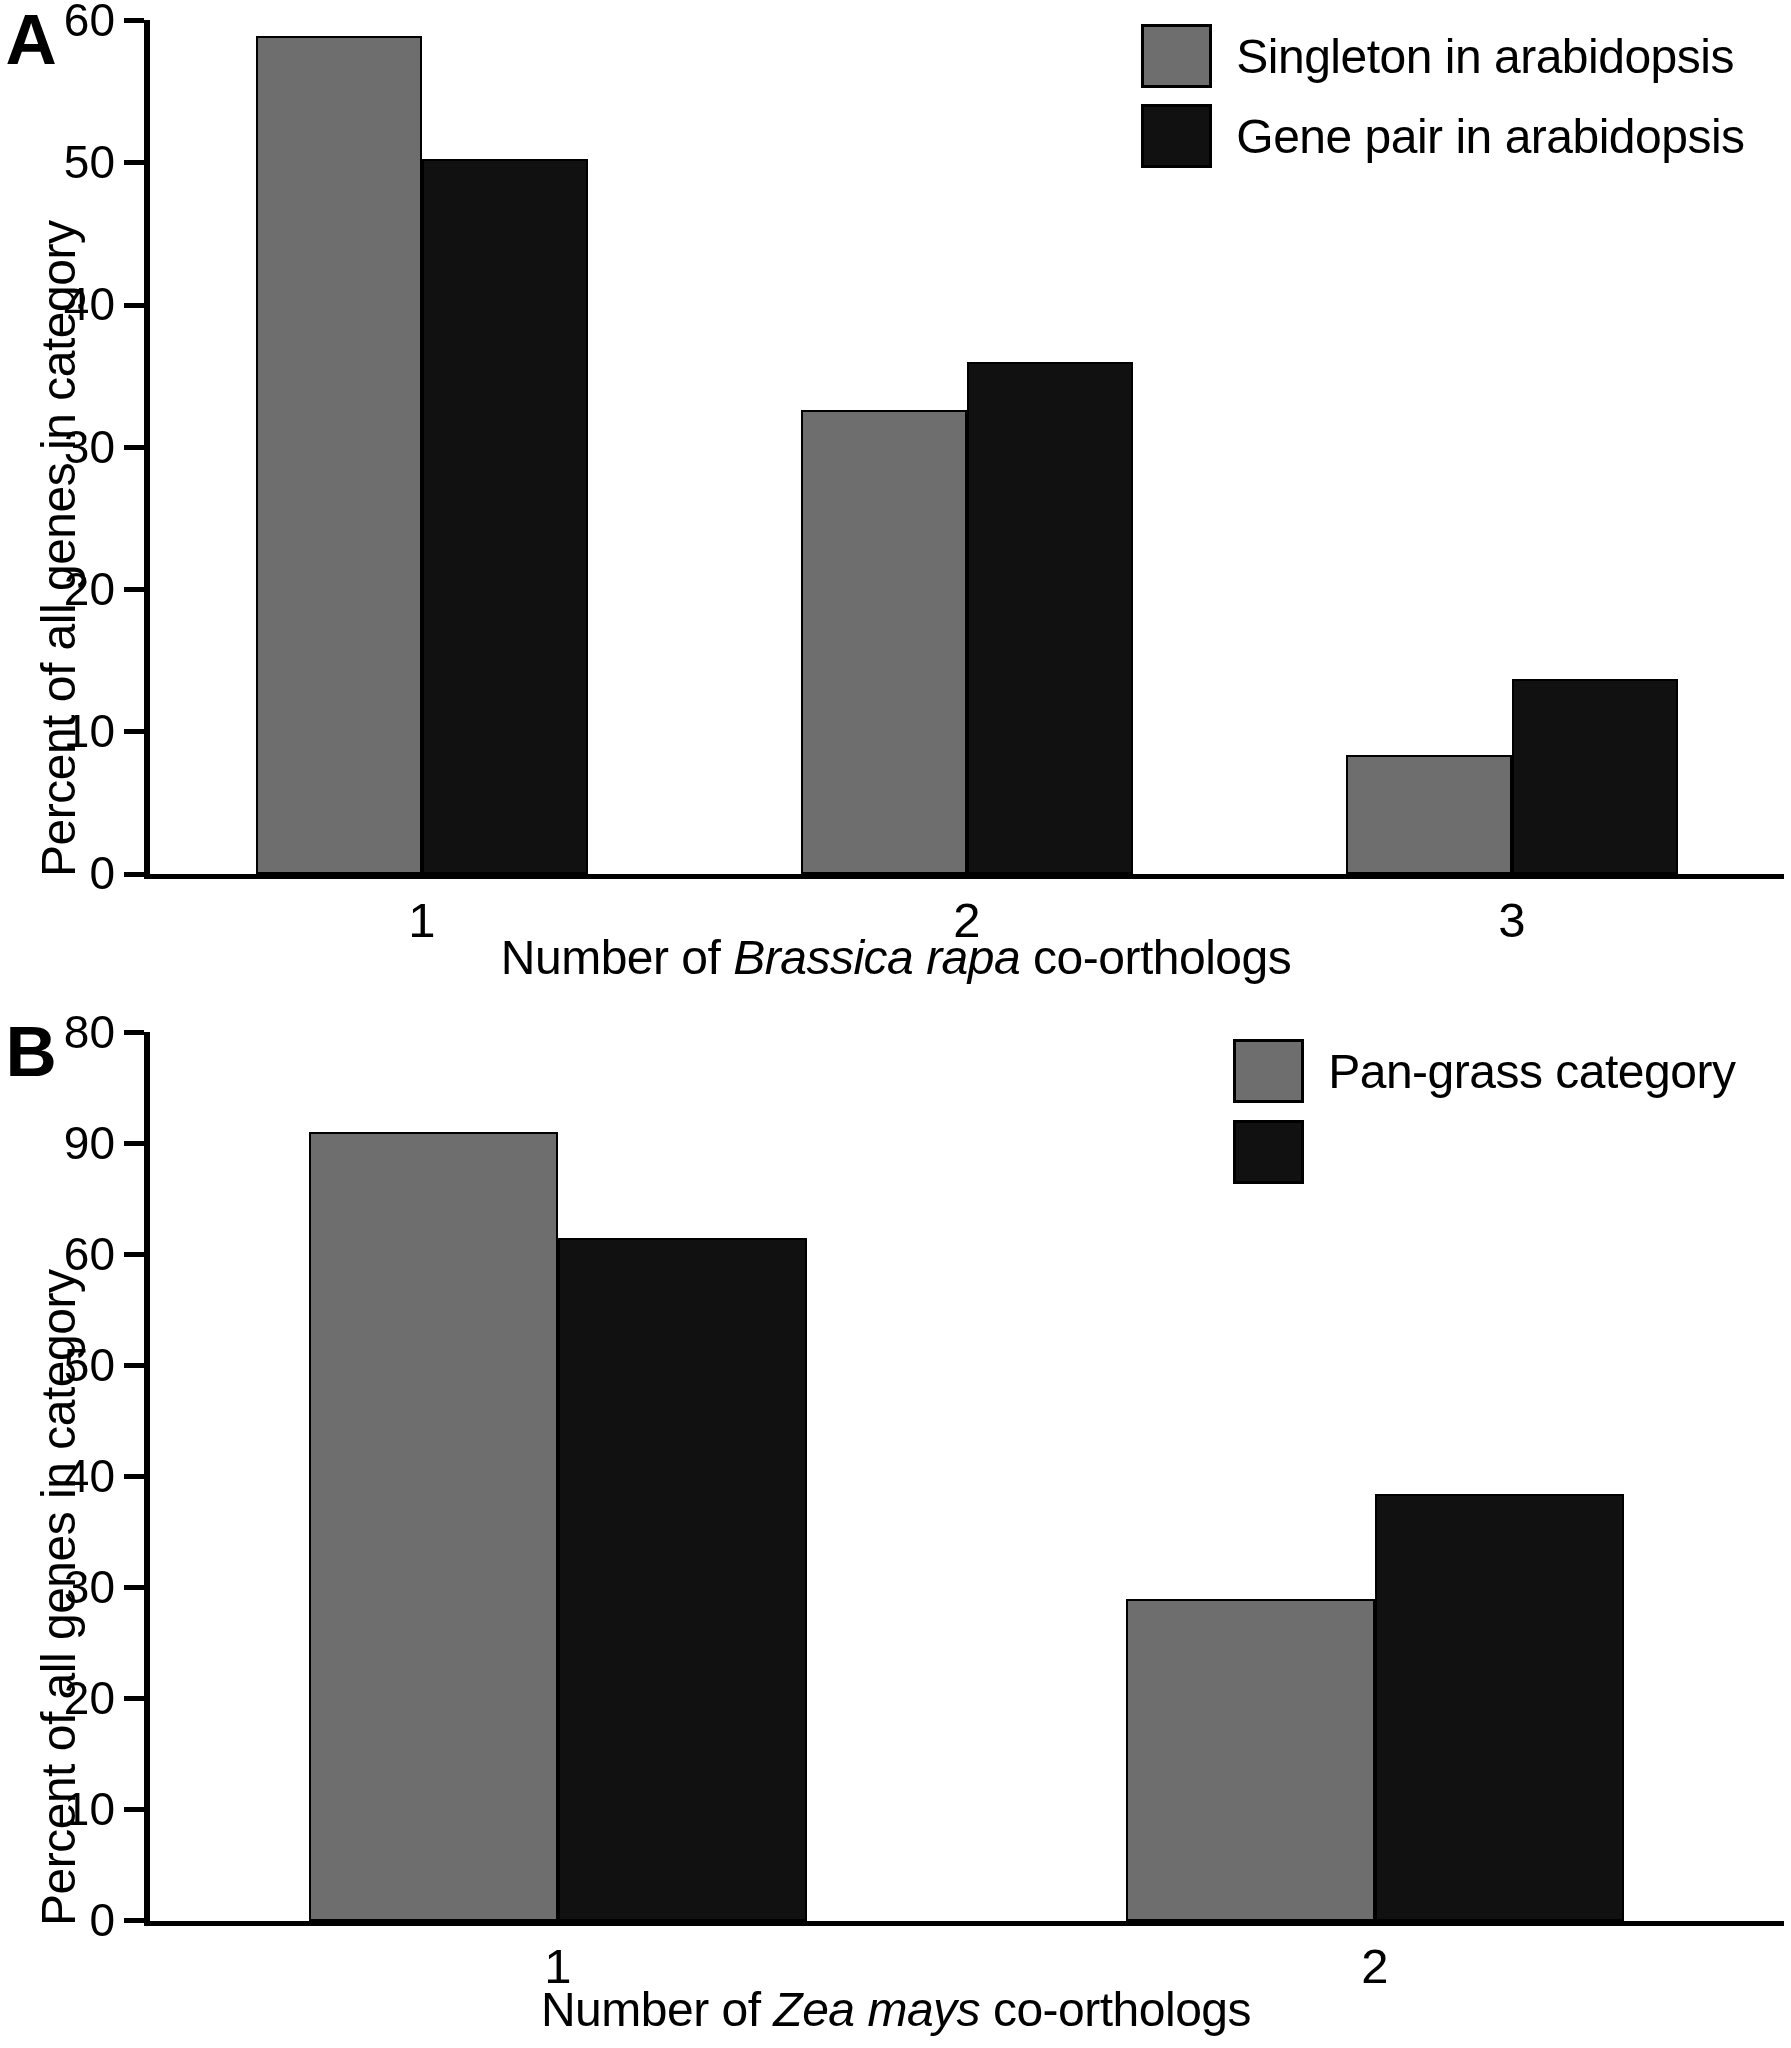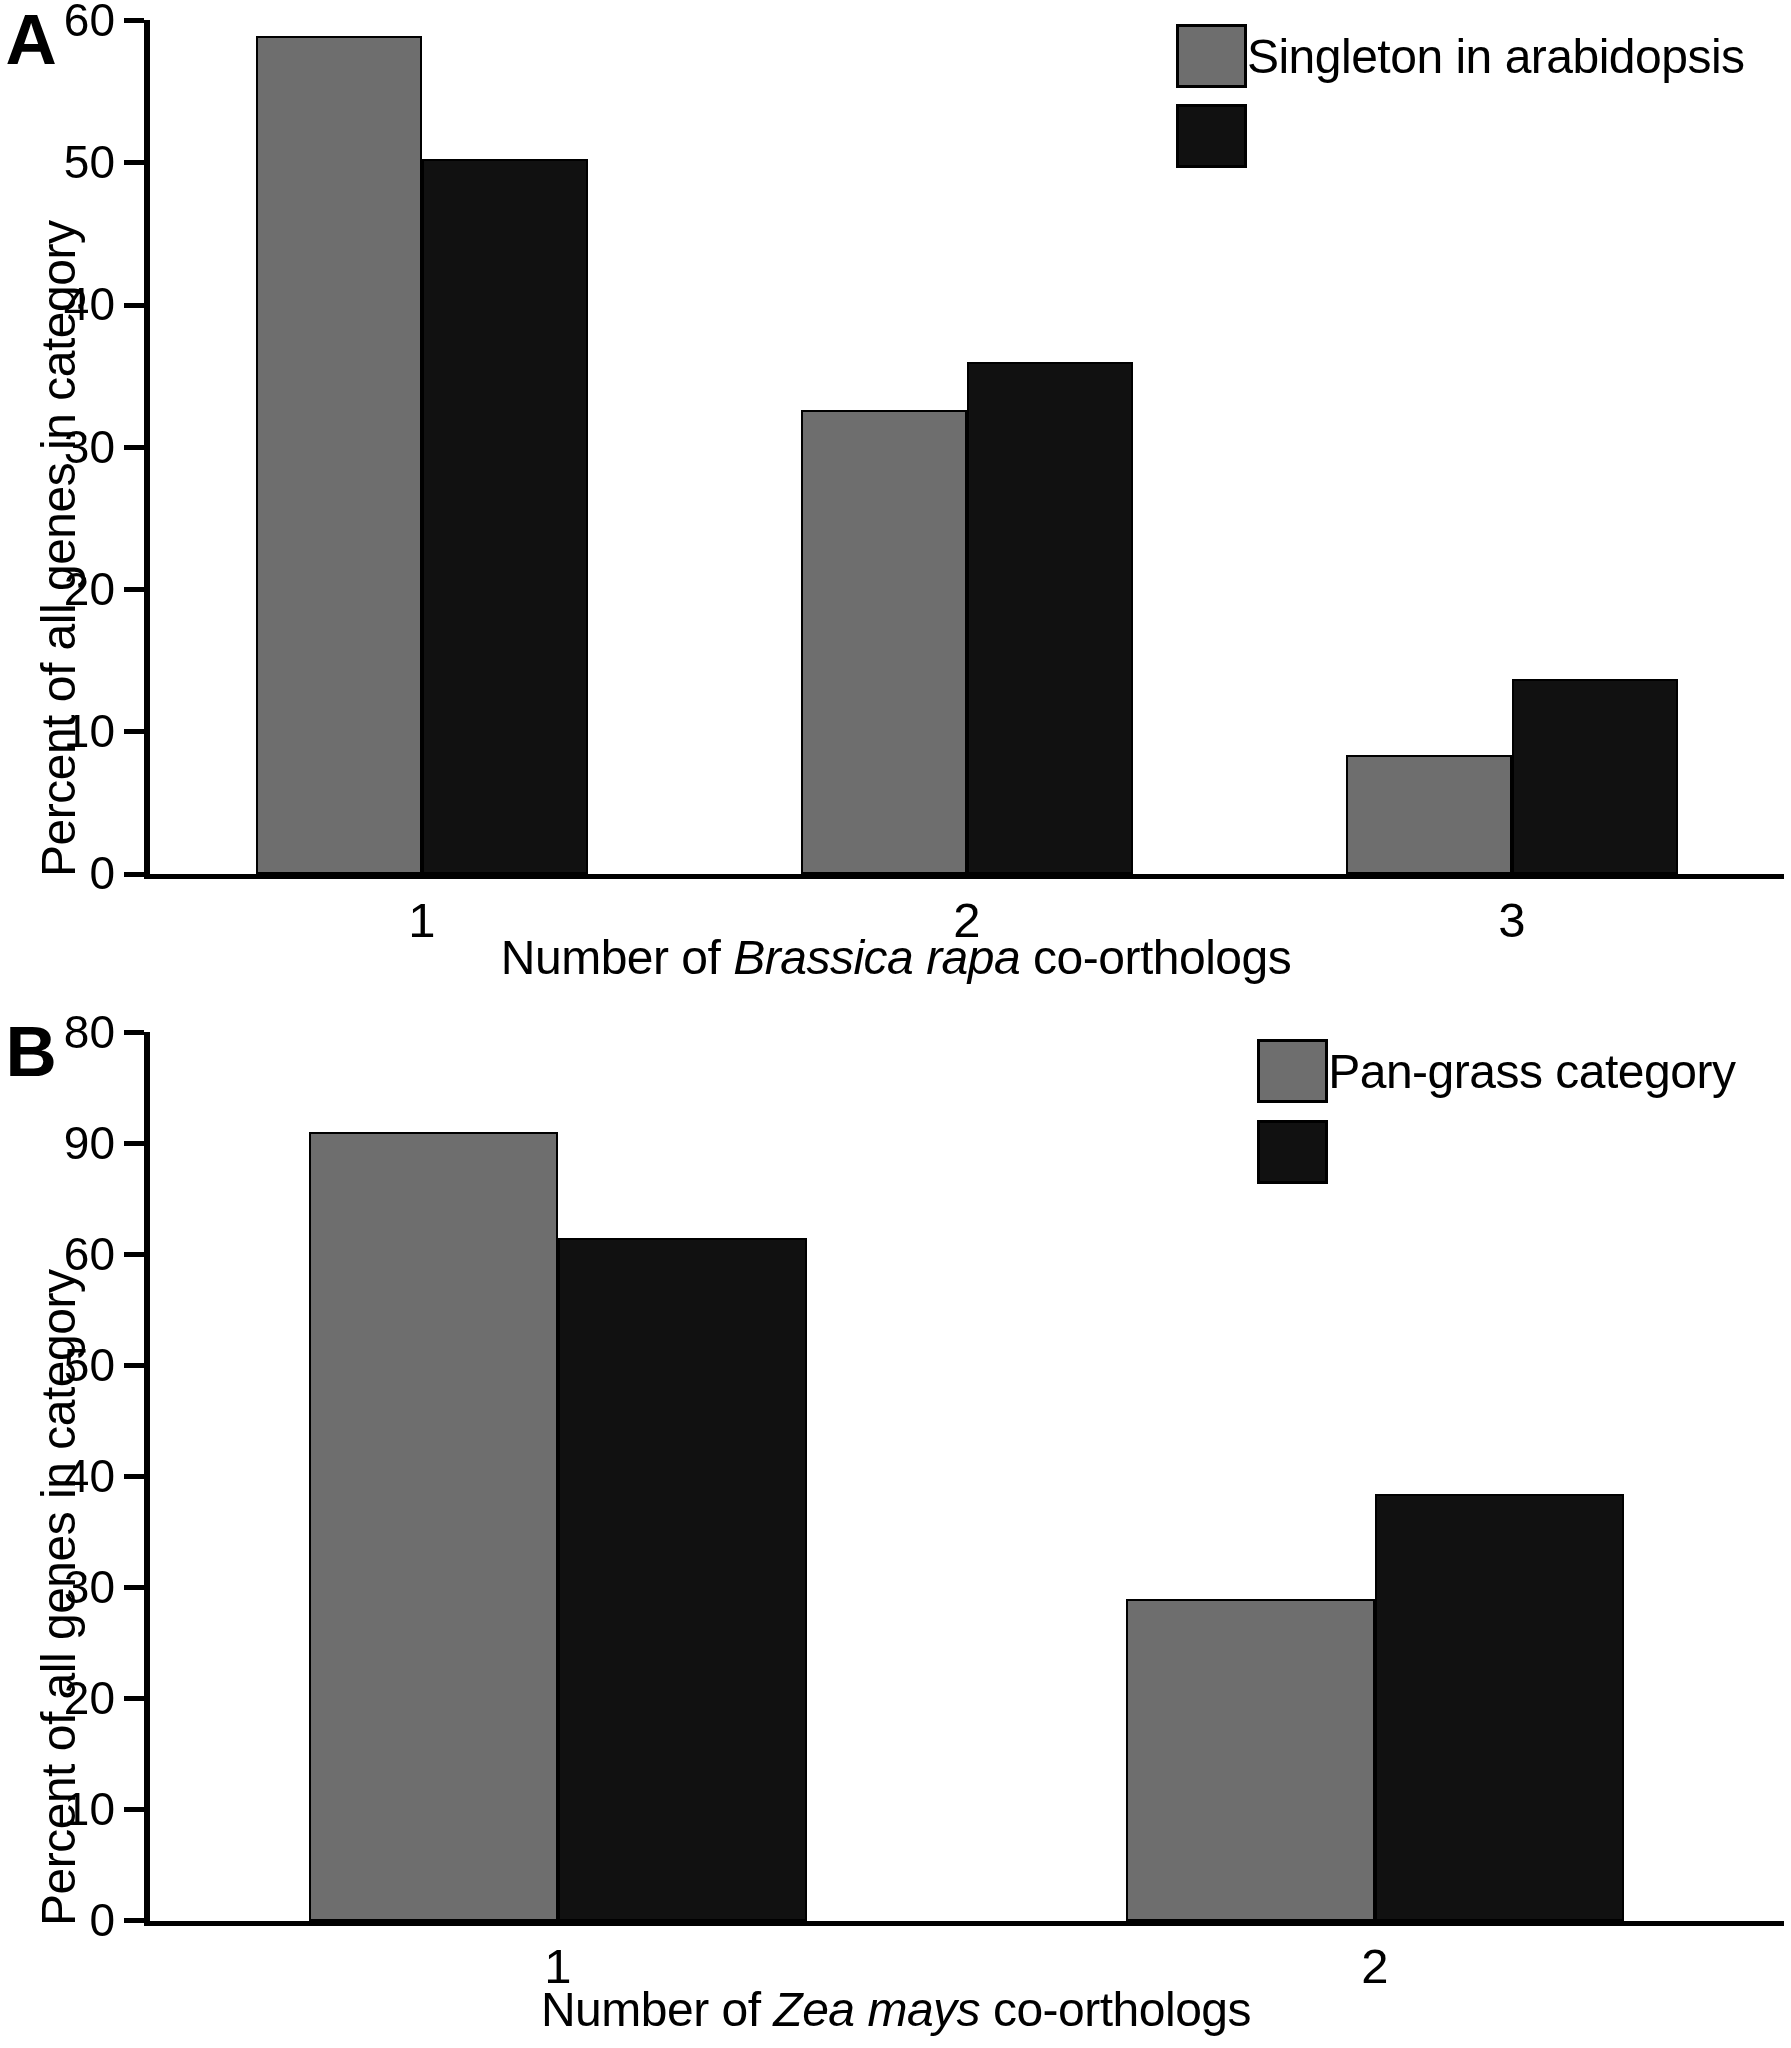--- a/index.html
+++ b/index.html
@@ -131,21 +131,21 @@
   }
   .legend-swatch.grey { background: #6e6e6e; }
   .legend-swatch.black { background: #111111; }
   .legend-label {
     font-size: 48px;
     margin-left: 31px;
     white-space: pre-line;
     letter-spacing: -0.5px;
   }
   .legend.right-align .legend-row { justify-content: flex-end; flex-direction: row-reverse; }
-  .legend.right-align .legend-label { margin-left: 0; margin-right: 31px; text-align: right; }
+  .legend.right-align .legend-label { margin-left: 0; margin-right: 31px; text-align: right; padding-left: 24px; }
 </style>
 </head>
 <body>
 
 <div class="figure">
 
   <div class="panel" id="panel-a">
     <div class="panel-letter">A</div>
 
     <div class="y-axis-title" style="left: 31px; top: 877px;">Percent of all genes in category</div>
@@ -181,20 +181,21 @@
     <div class="x-axis-title" style="top: 930px;">
       <span>Number of </span><i>Brassica rapa</i><span> co-orthologs</span>
     </div>
 
     <div class="legend right-align" style="right: 16.4px; top: 24px;">
       <div class="legend-row">
         <div class="legend-label">Singleton in arabidopsis</div>
         <div class="legend-swatch grey"></div>
       </div>
       <div class="legend-row">
+        <div class="legend-label">Gene pair in arabidopsis</div>
         <div class="legend-swatch black"></div>
       </div>
     </div>
   </div>
 
   <div class="panel" id="panel-b">
     <div class="panel-letter">B</div>
 
     <div class="y-axis-title" style="left: 31px; top: 914px;">Percent of all genes in category</div>
 

